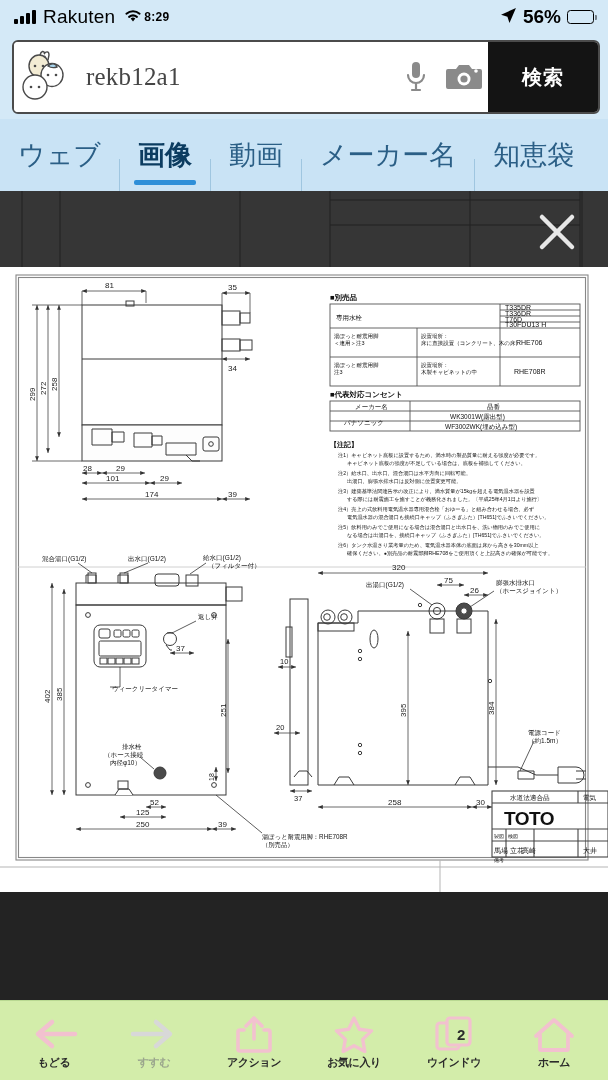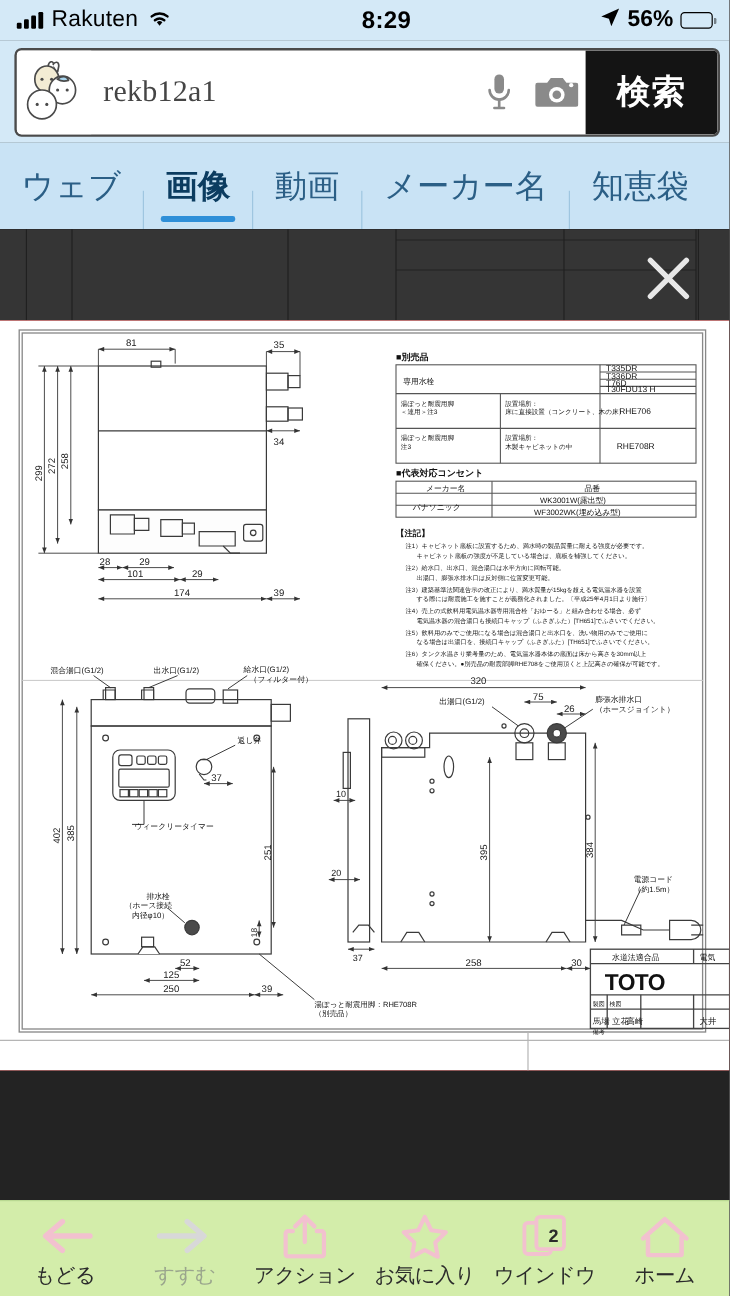--- a/index.html
+++ b/index.html
@@ -11,21 +11,21 @@
   }
   .phone{position:relative;width:608px;height:1080px;overflow:hidden;background:#222;}
 
   
   .statusbar{
     position:absolute;top:0;left:0;width:608px;height:34px;
     background:#d4e9f7;display:flex;align-items:center;
     padding:0 14px;box-sizing:border-box;color:#000;
   }
   .sb-left{display:flex;align-items:center;gap:7px;flex:0 0 auto;}
-  .sb-center{flex:1;text-align:center;font-size:20px;font-weight:bold;letter-spacing:0.3px;}
+  .sb-center{flex:1;font-size:12px;font-weight:bold;letter-spacing:0.3px;}
   .sb-right{display:flex;align-items:center;gap:6px;flex:0 0 auto;font-weight:bold;}
   .carrier{font-size:19px;font-weight:400;letter-spacing:0.2px;}
   .bars{display:flex;align-items:flex-end;gap:2px;height:14px;}
   .bars i{display:block;width:4px;background:#000;border-radius:1px;}
   .bars i:nth-child(1){height:5px;}
   .bars i:nth-child(2){height:8px;}
   .bars i:nth-child(3){height:11px;}
   .bars i:nth-child(4){height:14px;}
   .battpct{font-size:19px;}
   .batt{
@@ -52,21 +52,21 @@
     background:#fff;
   }
   .q{
     flex:1;display:flex;align-items:center;font-size:25px;color:#454545;
     padding-left:10px;letter-spacing:.2px;font-family:Liberation Serif, serif;
   }
   .sb-icon{flex:0 0 auto;width:48px;display:flex;align-items:center;justify-content:center;}
   .searchbtn{
     flex:0 0 auto;width:110px;background:#141414;color:#fff;
     display:flex;align-items:center;justify-content:center;
-    font-size:28px;font-weight:bold;letter-spacing:1px;
+    font-size:20px;font-weight:bold;letter-spacing:1px;
   }
 
   
   .tabs{
     position:absolute;top:119px;left:0;width:608px;height:72px;
     background:#c9e3f5;display:flex;align-items:flex-end;overflow:hidden;
     box-sizing:border-box;
   }
   .tab{
     position:relative;display:flex;align-items:center;justify-content:center;
@@ -79,21 +79,21 @@
     background:#2e8fd8;border-radius:2px;
   }
   .tabsep{width:1px;height:32px;background:#9fc6e0;flex:0 0 auto;}
 
   
   .viewer{
     position:absolute;top:191px;left:0;width:608px;height:809px;
     background:#232323;overflow:hidden;
   }
   .doc{
-    position:absolute;top:76px;left:0;width:608px;height:625px;background:#ef4444;
+    position:absolute;top:76px;left:0;width:608px;height:625px;background:#0ea5e9;
   }
   .dimstrip{
     position:absolute;top:0;left:0;width:608px;height:76px;
     background:#1f1f1f;overflow:hidden;
   }
   .dimstrip .peek{
     position:absolute;left:0;top:-76px;width:608px;height:625px;opacity:.10;
     filter:grayscale(1);
   }
   .closebtn{
@@ -109,21 +109,21 @@
   .toolbar{
     position:absolute;bottom:0;left:0;width:608px;height:80px;
     background:#d3edaa;display:flex;align-items:center;justify-content:space-around;
     box-sizing:border-box;padding:4px 4px 2px 4px;
     border-top:1px solid #b9d992;
   }
   .tbitem{
     display:flex;flex-direction:column;align-items:center;justify-content:center;
     gap:1px;width:96px;
   }
-  .tbitem .lbl{font-size:17px;font-weight:normal;color:#2b2b2b;letter-spacing:-.5px;text-align:right;}
+  .tbitem .lbl{font-size:11px;font-weight:bold;color:#2b2b2b;letter-spacing:-.5px;text-align:right;}
   .tbitem.disabled .lbl{color:#9aa58d;}
   .tbicon{height:40px;display:flex;align-items:center;justify-content:center;}
   .wincount{
     position:absolute;font-size:15px;font-weight:bold;color:#2b2b2b;
   }
 </style>
 </head>
 <body>
 
 <div class="phone">

